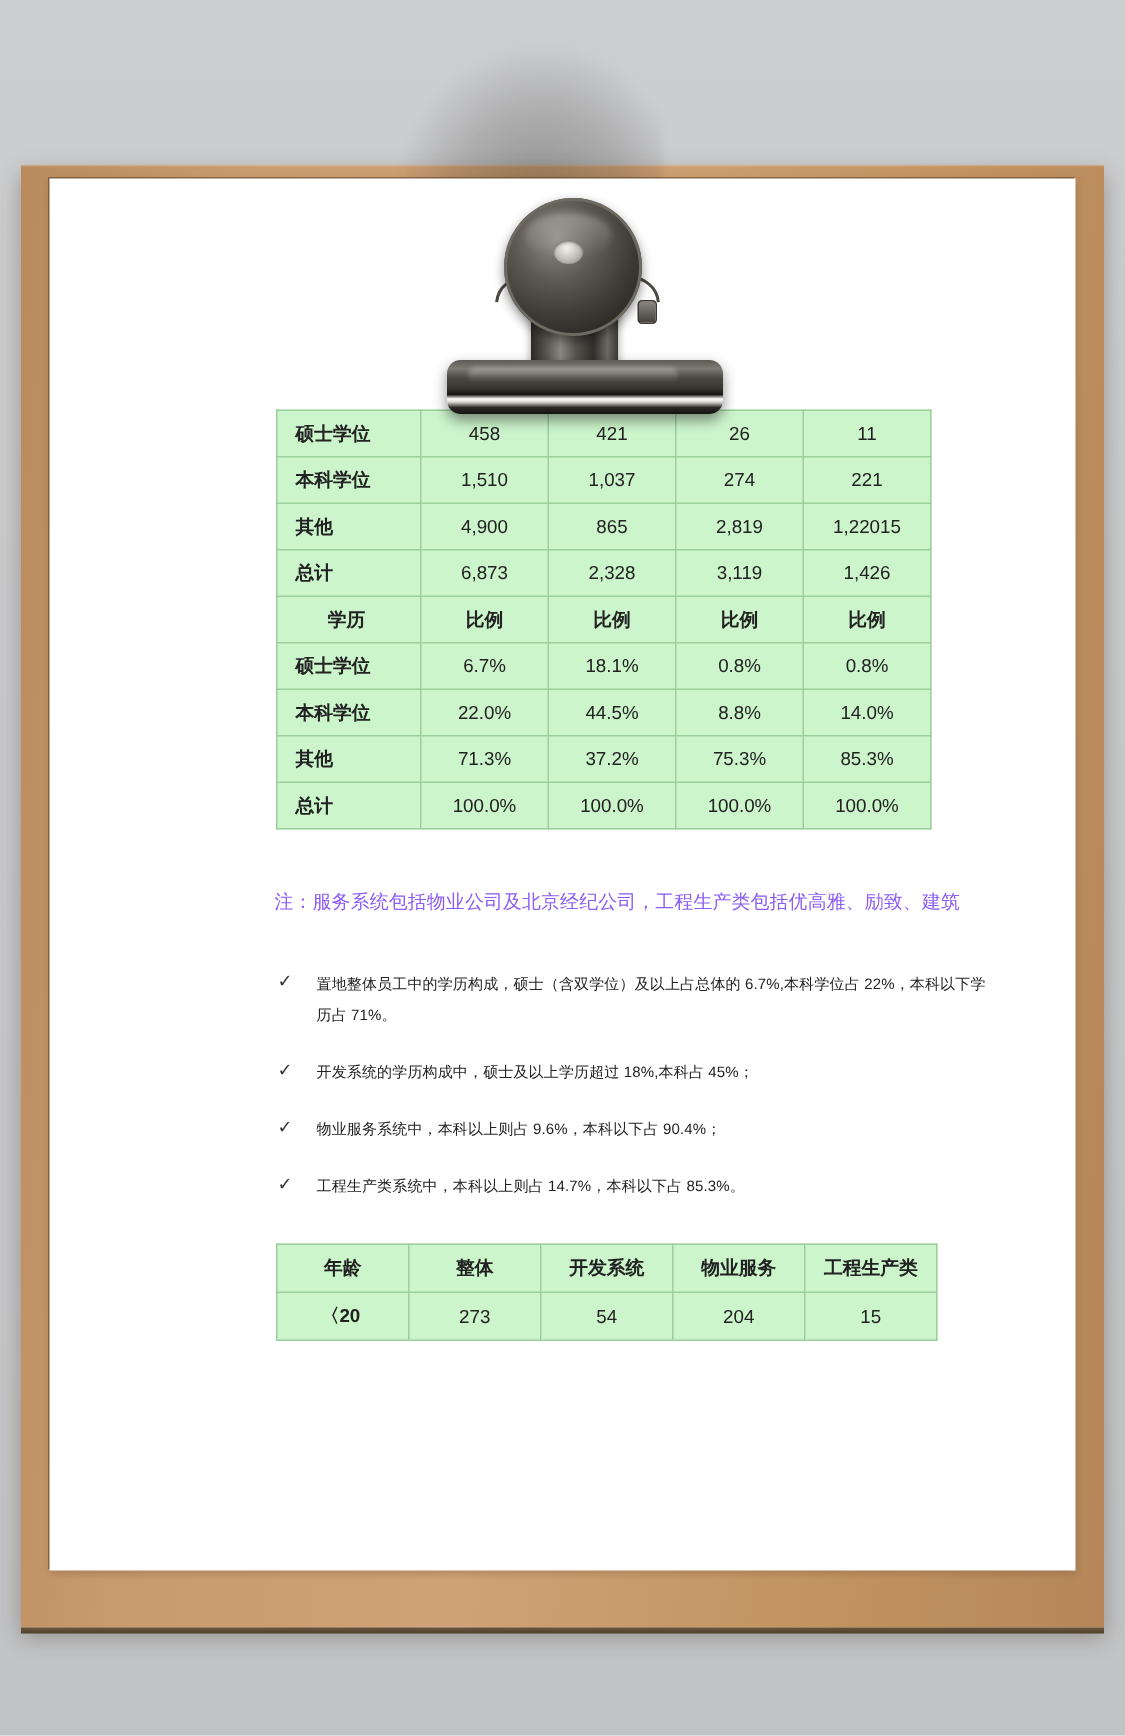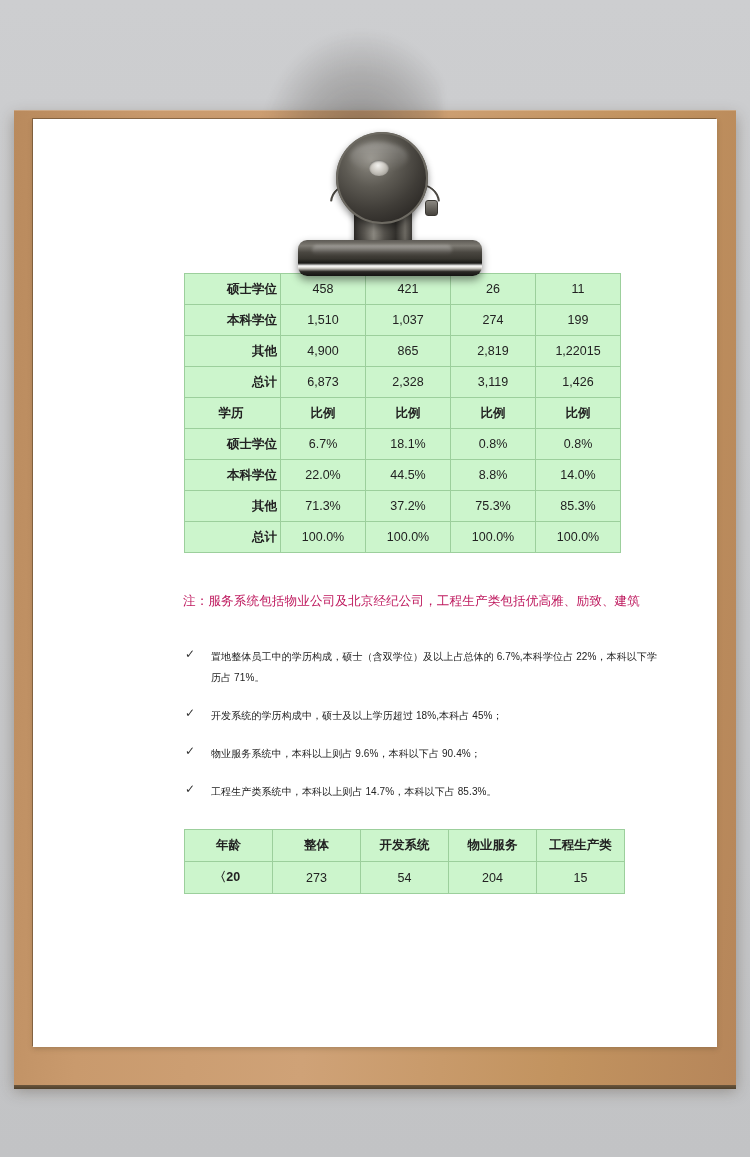--- a/index.html
+++ b/index.html
@@ -112,34 +112,34 @@
     border:1px solid #9ccf9c;
     height:30px;
     text-align:center;
     vertical-align:middle;
     color:#222;
     padding:0 3px;
     white-space:nowrap;
   }
   table.grid td.rowhead{
     font-weight:bold;
-    text-align:right;
+    text-align:left;
     padding-left:12px;
   }
   table.grid td.center-head{font-weight:bold;text-align:center;padding-left:0;margin-left:35px;}
   table.grid td.colhead{font-weight:bold;}
 
   
   #table1-wrap{position:absolute;left:151px;top:154px;}
   #table1{width:436px;}
 
   
   #note{
     position:absolute;left:150px;top:474px;width:470px;
-    font-size:12.6px;color:#be185d;letter-spacing:.1px;
+    font-size:12.6px;color:#8b5cf6;letter-spacing:.1px;
   }
 
   
   #bullets{position:absolute;left:150px;top:527px;width:478px;}
   .bullet{display:flex;align-items:flex-start;margin-bottom:17px;}
   .bullet .tick{
     width:26px;flex:0 0 26px;font-size:12px;color:#333;
     text-align:left;padding-top:1px;padding-left:2px;
   }
   .bullet .btext{
@@ -178,21 +178,21 @@
                 <td>458</td>
                 <td>421</td>
                 <td>26</td>
                 <td>11</td>
               </tr>
               <tr>
                 <td class="rowhead">本科学位</td>
                 <td>1,510</td>
                 <td>1,037</td>
                 <td>274</td>
-                <td>199</td>
+                <td>221</td>
               </tr>
               <tr>
                 <td class="rowhead">其他</td>
                 <td>4,900</td>
                 <td>865</td>
                 <td>2,819</td>
                 <td>1,22015</td>
               </tr>
               <tr>
                 <td class="rowhead">总计</td>

